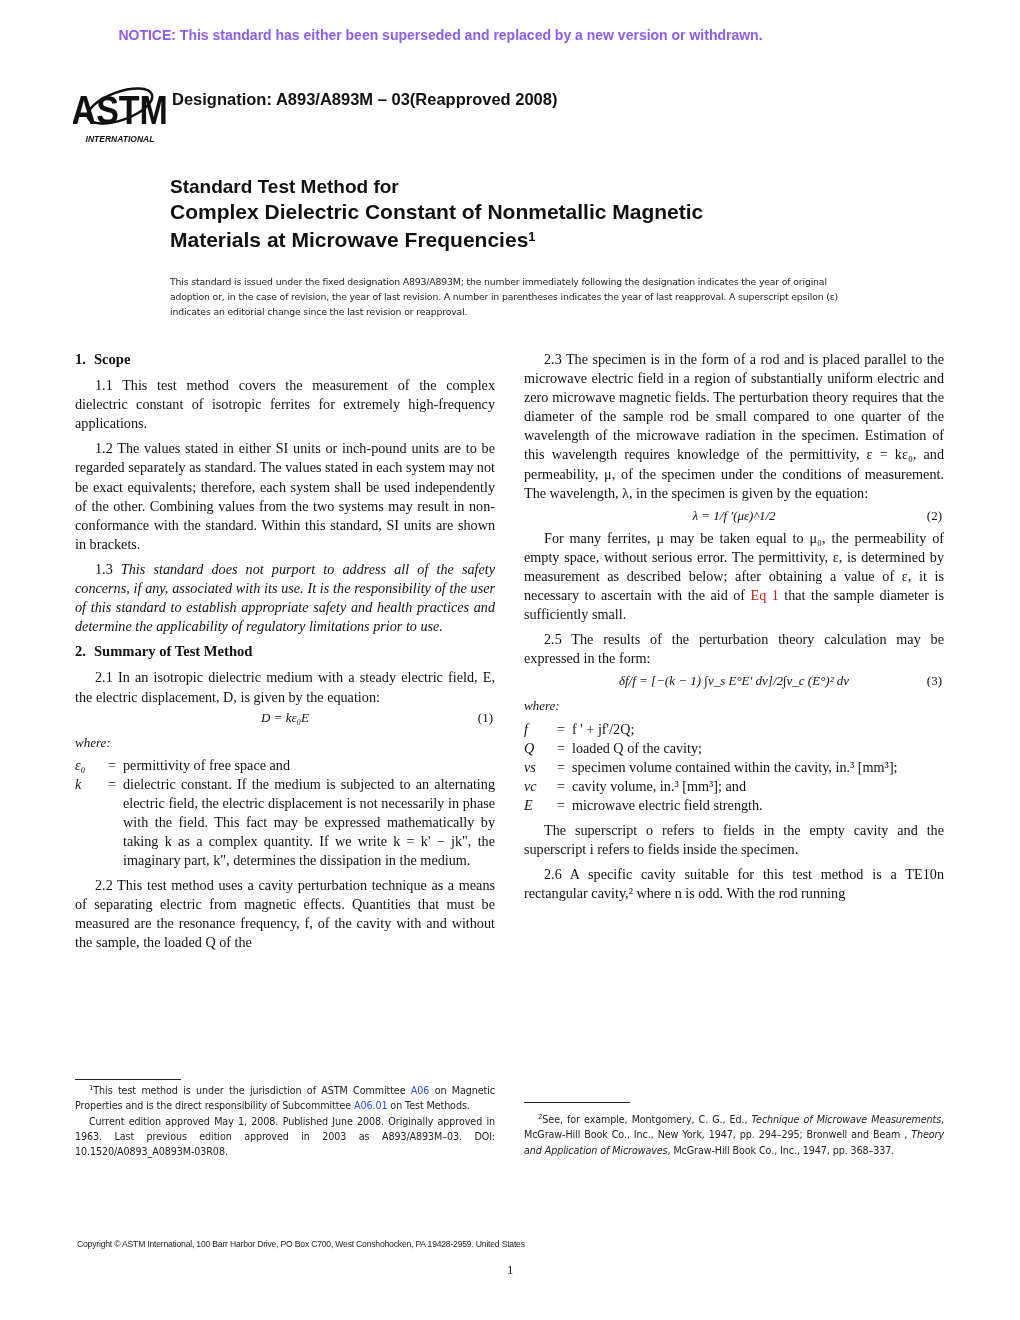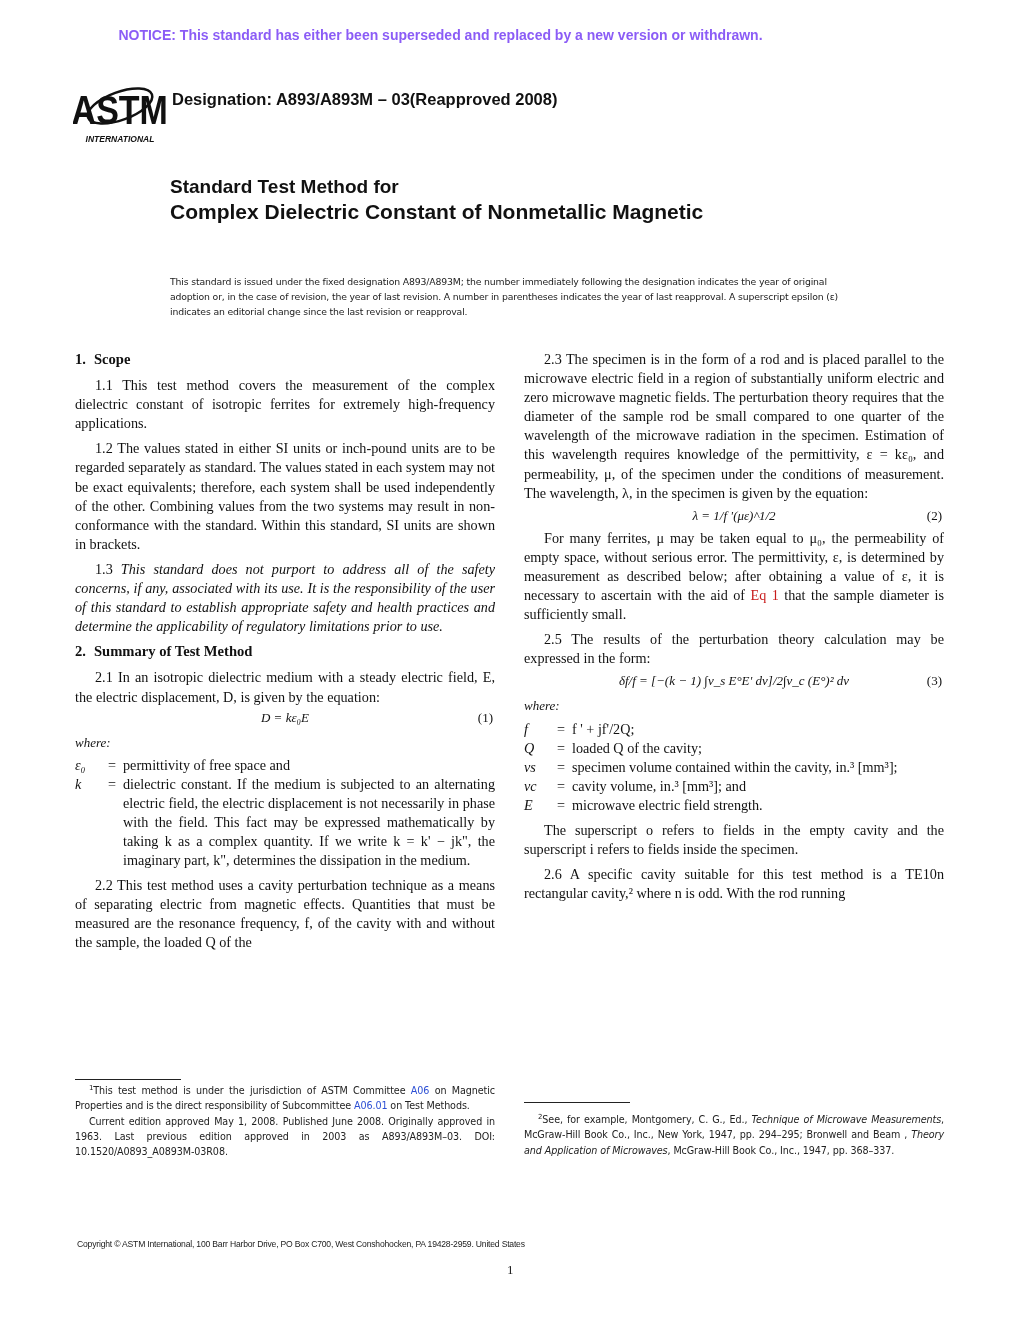--- a/index.html
+++ b/index.html
@@ -62,20 +62,21 @@
     <text x="47" y="52" text-anchor="middle" font-family="Liberation Sans, sans-serif" font-weight="bold" font-size="40" fill="#111" transform="scale(0.85 1) translate(8 0)">ASTM</text>
     <text x="47" y="70" text-anchor="middle" font-family="Liberation Sans, sans-serif" font-weight="bold" font-style="italic" font-size="8.5" fill="#111">INTERNATIONAL</text>
   </svg>
 </div>
 
 <div class="designation">Designation: A893/A893M – 03(Reapproved 2008)</div>
 
 <div class="title-block">
   <div class="title-line1">Standard Test Method for</div>
   <div class="title-line2">Complex Dielectric Constant of Nonmetallic Magnetic</div>
+  <div class="title-line2"><span>Materials at Microwave Frequencies</span><sup>1</sup></div>
 </div>
 
 <div class="issued">This standard is issued under the fixed designation A893/A893M; the number immediately following the designation indicates the year of original adoption or, in the case of revision, the year of last revision. A number in parentheses indicates the year of last reapproval. A superscript epsilon (ε) indicates an editorial change since the last revision or reapproval.</div>
 
 <div class="col col-left">
   <div class="h"><span class="num">1.</span><span>Scope</span></div>
   <p class="para">1.1 This test method covers the measurement of the complex dielectric constant of isotropic ferrites for extremely high-frequency applications.</p>
   <p class="para">1.2 The values stated in either SI units or inch-pound units are to be regarded separately as standard. The values stated in each system may not be exact equivalents; therefore, each system shall be used independently of the other. Combining values from the two systems may result in non-conformance with the standard. Within this standard, SI units are shown in brackets.</p>
   <p class="para"><span>1.3</span> <em>This standard does not purport to address all of the safety concerns, if any, associated with its use. It is the responsibility of the user of this standard to establish appropriate safety and health practices and determine the applicability of regulatory limitations prior to use.</em></p>
 

